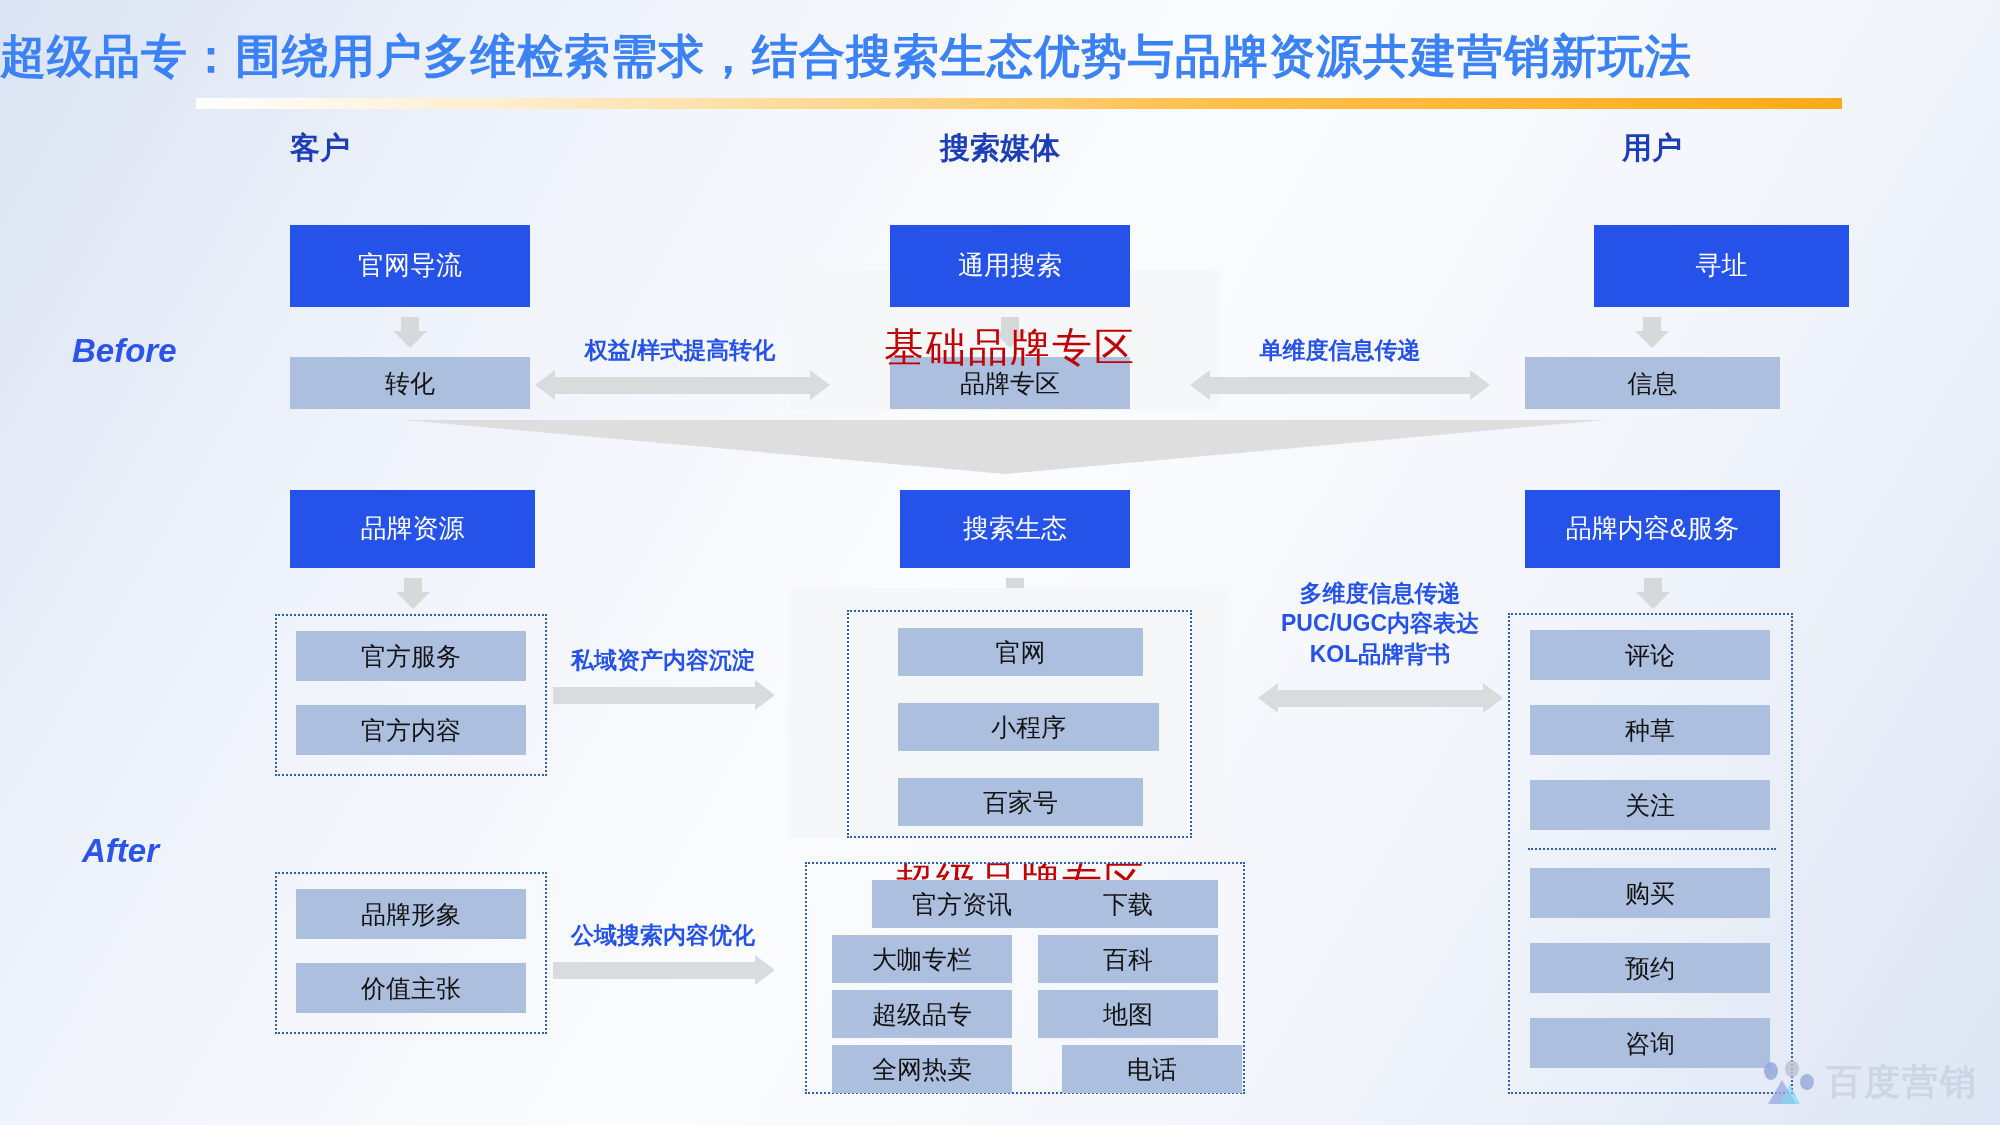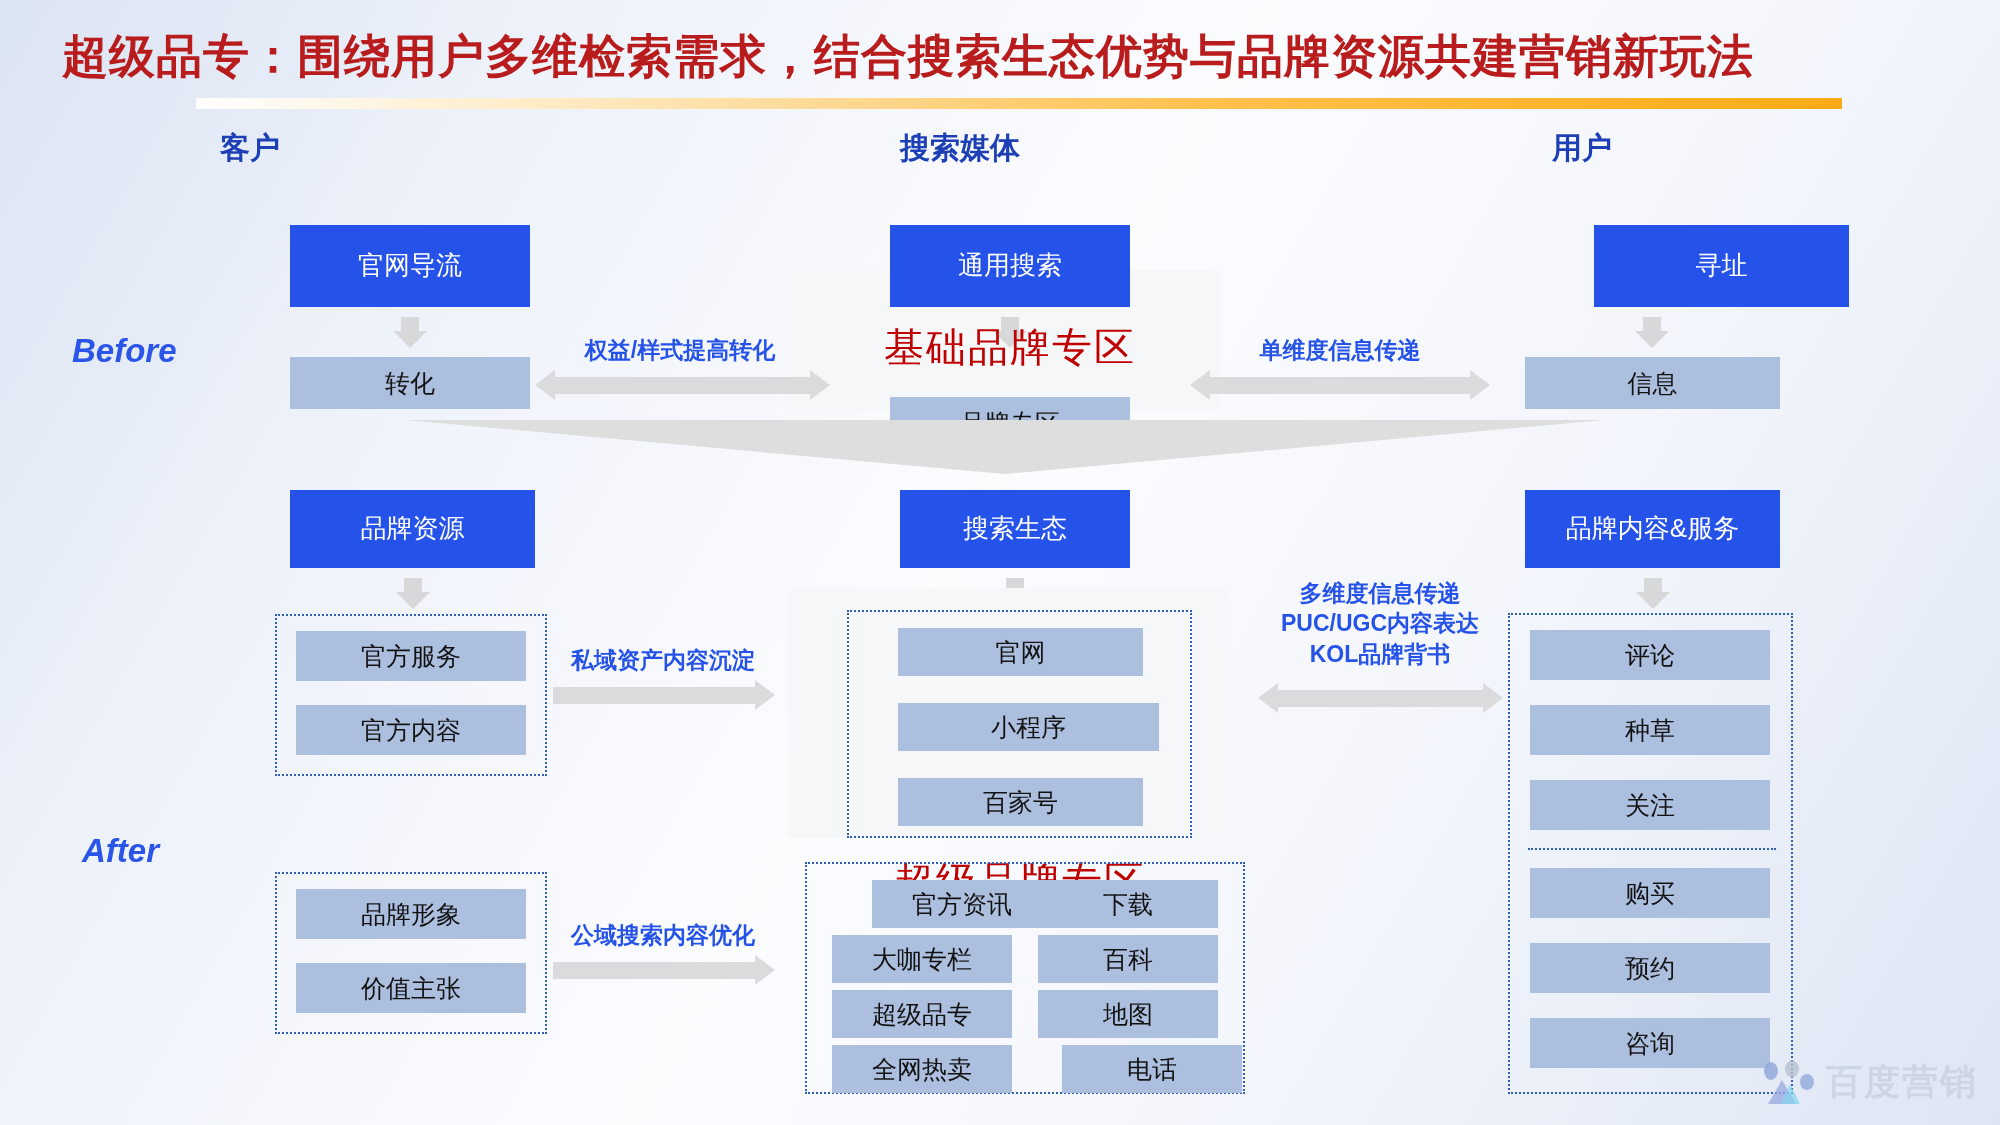--- a/index.html
+++ b/index.html
@@ -9,40 +9,40 @@
     background: linear-gradient(120deg, #dbe4f3 0%, #eef2fa 22%, #fbfcfe 48%, #f2f5fb 72%, #dde5f4 100%);
     position: relative;
     overflow: hidden;
   }
 
   
   #title-block { position: absolute; left: 0; top: 28px; width: 2000px; }
   #page-title {
     font-size: 46px;
     font-weight: bold;
-    color: #b91c1c;
+    color: #3b82f6;
     letter-spacing: 1px;
-    padding-left: 62px;
     line-height: 1.25;
     white-space: nowrap;
   }
   #title-underline {
     margin-left: 196px;
     margin-top: 12px;
     width: 1646px;
     height: 11px;
     background: linear-gradient(90deg, #ffffff 0%, #ffe2ad 30%, #ffc04d 62%, #f8ab15 100%);
   }
 
   
   .col-header {
     position: absolute;
     font-size: 30px;
     font-weight: bold;
     color: #1d3fb5;
+    text-align: center;
     white-space: nowrap;
   }
 
   
   .stage-label {
     position: absolute;
     font-size: 33px;
     font-weight: bold;
     font-style: italic;
     color: #2b55e8;
@@ -178,21 +178,21 @@
   <div class="shaft"></div>
     <div class="head"></div>
 </div>
 <div class="pale-box" style="left:290px; top:357px; width:240px; height:52px;">转化</div>
 
 <div class="blue-box" style="left:890px; top:225px; width:240px; height:82px;">通用搜索</div>
 <div class="arrow-down" style="left:993px; top:317px;">
   <div class="shaft"></div>
     <div class="head"></div>
 </div>
-<div class="pale-box" style="left:890px; top:357px; width:240px; height:52px;margin-top:40px;">品牌专区</div>
+<div class="pale-box" style="left:890px; top:357px; width:240px; height:52px;">品牌专区</div>
 <div class="red-caption" style="left:850px; top:320px; width:320px;">基础品牌专区</div>
 
 <div class="blue-box" style="left:1594px; top:225px; width:255px; height:82px;">寻址</div>
 <div class="arrow-down" style="left:1635px; top:317px;">
   <div class="shaft"></div>
     <div class="head"></div>
 </div>
 <div class="pale-box" style="left:1525px; top:357px; width:255px; height:52px;">信息</div>
 
 <div class="arrow-caption" style="left:520px; top:335px; width:320px;">权益/样式提高转化</div>

